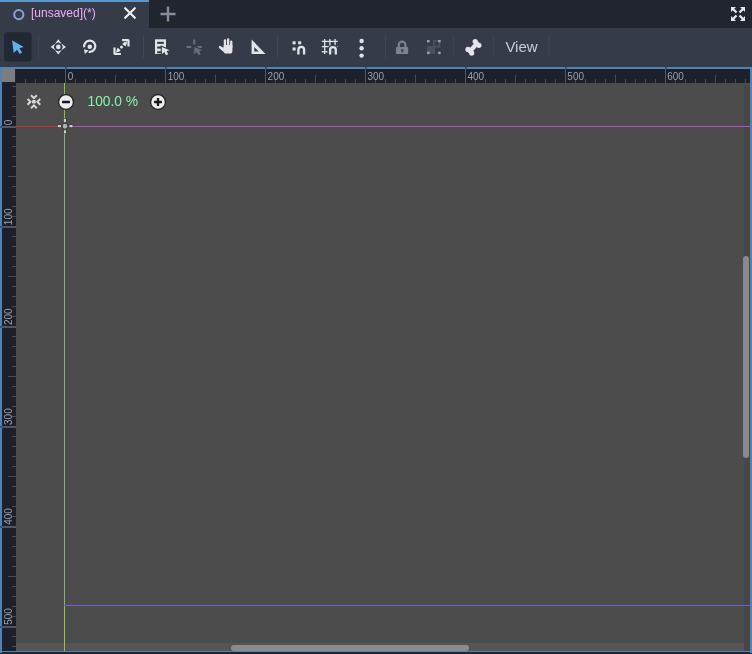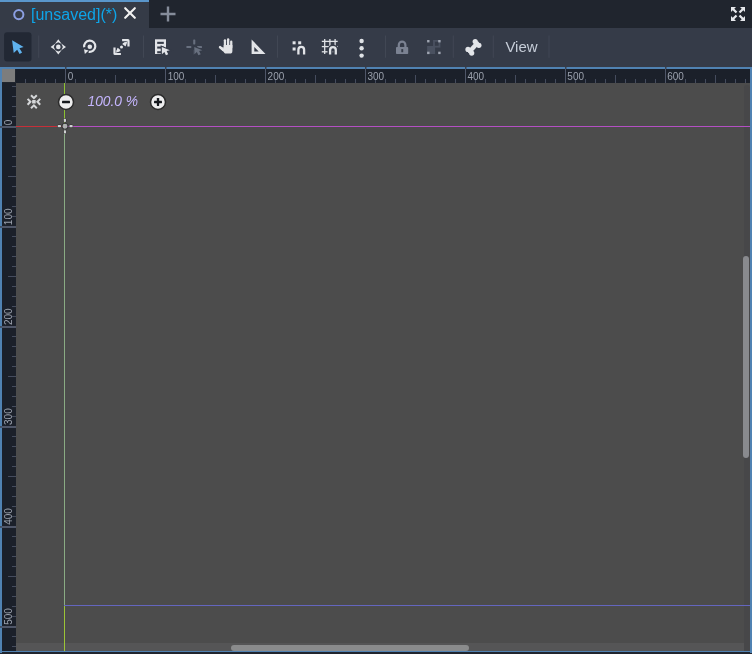--- a/index.html
+++ b/index.html
@@ -2,21 +2,21 @@
 <html><head>
 <meta charset="utf-8">
 <style>
   html,body{margin:0;padding:0;-webkit-font-smoothing:antialiased;width:752px;height:654px;overflow:hidden;background:#20252e;
     font-family:"Liberation Sans",sans-serif;}
   .abs{position:absolute;}
   #root{position:relative;width:752px;height:654px;will-change:transform;}
   
   #tabbar{left:0;top:0;width:752px;height:28px;background:#20252e;}
   #tab{left:0;top:0;width:148.5px;height:28px;background:#353b47;border-top:2px solid #5a96cb;box-sizing:border-box;}
-  #tabtext{left:31px;top:6px;font-size:16px;color:#0ea5e9;white-space:nowrap;}
+  #tabtext{left:31px;top:6px;font-size:12px;color:#f0abfc;white-space:nowrap;}
   
   #toolbar{left:0;top:28px;width:752px;height:39px;background:#353b48;}
   #bTop{left:0;top:67px;width:752px;height:1.8px;background:#5082b2;}
   #bLeft{left:0;top:67px;width:1.8px;height:585.5px;background:#5082b2;}
   #bRight{left:750.2px;top:67px;width:1.8px;height:585.5px;background:#5082b2;}
   #bBottom{left:0;top:650.7px;width:752px;height:1.8px;background:#5082b2;}
   #navyBottom{left:0;top:652.5px;width:752px;height:1.5px;background:#20252e;}
   #corner{left:1.8px;top:68.8px;width:13px;height:13.7px;background:#7d7d7d;}
   
   #hruler{left:16px;top:68.8px;width:734.2px;height:14.2px;background:#1b202a;
@@ -42,21 +42,21 @@
   #vtrack{left:728px;top:2px;width:6.2px;height:565.7px;background:#474749;border-radius:3px 3px 0 0;}
   #hthumb{left:214.5px;top:561.6px;width:238px;height:6px;background:#8a8b8c;border-radius:3px;}
   #vthumb{left:727.4px;top:173px;width:6px;height:202px;background:#898a8e;border-radius:3px;}
   .gline{position:absolute;width:1.2px;left:48.3px;}
   #g1{top:0;height:43.3px;background:#8cc232;}
   #g2{top:43.3px;height:479.2px;background:#8aab84;}
   #g3{top:522.5px;height:45.2px;background:#9cc436;}
   #redline{left:0;top:42.6px;width:48.2px;height:1.4px;background:#c62f39;}
   #magline{left:49.6px;top:42.6px;width:684.6px;height:1.4px;background:#b44fc4;}
   #purpline{left:48.2px;top:522.0px;width:686px;height:1.3px;background:#6466bf;}
-  #zoomtext{left:71.5px;top:11.2px;font-size:13.8px;color:#c4b5fd;white-space:nowrap;font-style:italic;}
+  #zoomtext{left:71.5px;top:11.2px;font-size:13.8px;color:#86efac;white-space:nowrap;}
 </style>
 </head>
 <body>
 <div id="root">
   <div id="tabbar" class="abs"></div>
   <div id="tab" class="abs"></div>
   <svg class="abs" style="left:13px;top:8.5px" width="12" height="12" viewBox="0 0 12 12">
     <circle cx="5.8" cy="5.6" r="4.6" fill="none" stroke="#8c9fe3" stroke-width="2"></circle>
   </svg>
   <div id="tabtext" class="abs">[unsaved](*)</div>

